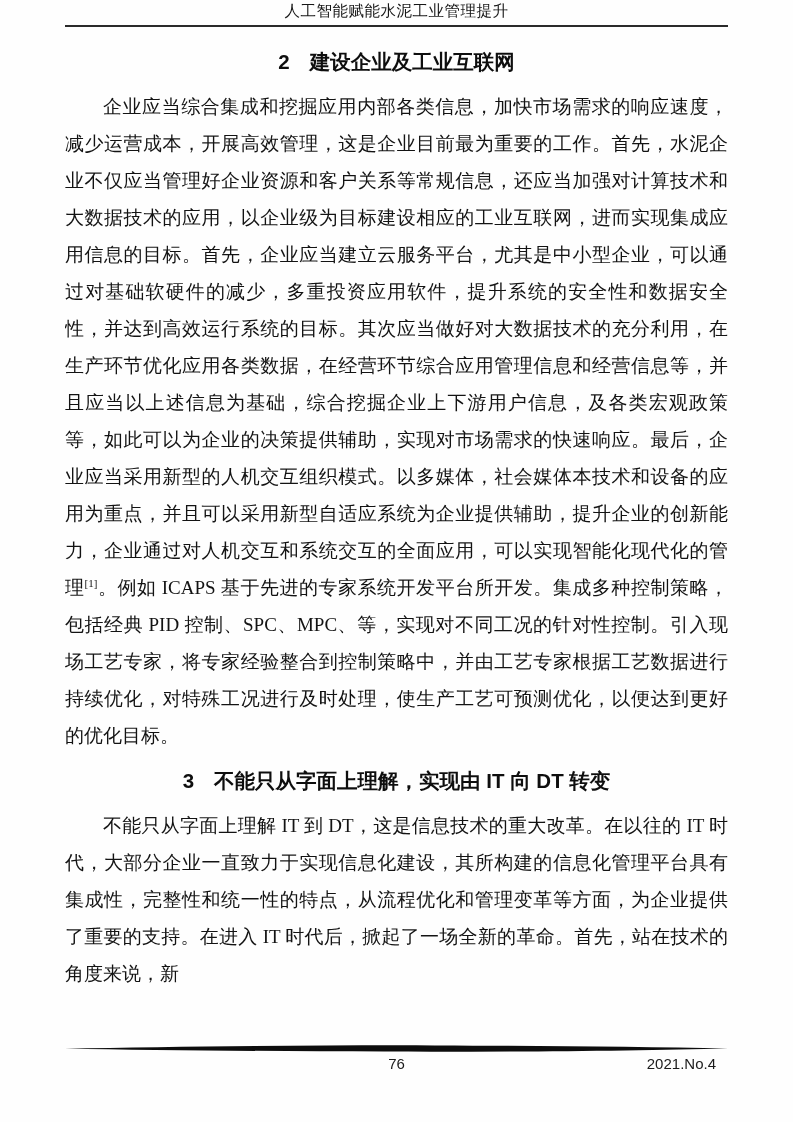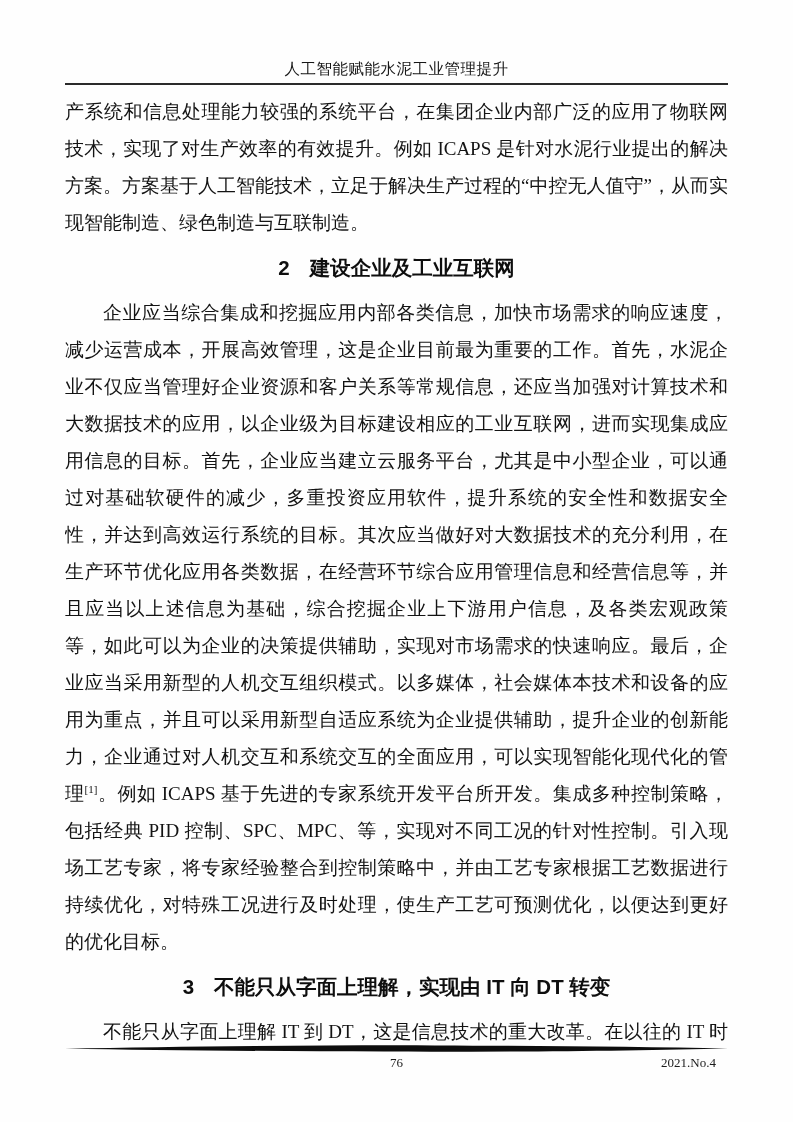--- a/index.html
+++ b/index.html
@@ -17,21 +17,20 @@
     font-family: "Liberation Serif", "DejaVu Serif", serif;
   }
   .content {
     position: absolute;
     left: 65px;
     width: 663px;
     top: 0;
   }
   
   .running-title {
-    padding-top: 58px;
     text-align: center;
     font-size: 15.5px;
     line-height: 22px;
     letter-spacing: 0.5px;
     color: #161616;
   }
   .header-rule {
     margin-top: 3px;
     border: 0;
     border-top: 2px solid #2a2a2a;
@@ -82,22 +81,22 @@
   }
   .footer-rule-svg {
     display: block;
     width: 663px;
     height: 10px;
   }
   .footer-row {
     position: relative;
     height: 20px;
     margin-top: 1px;
-    font-family: Liberation Serif, serif;
-    font-size: 13px;
+    font-family: Liberation Sans, sans-serif;
+    font-size: 15px;
     color: #1b1b1b;
   }
   .page-num {
     position: absolute;
     left: 0;
     right: 0;
     text-align: center;
   }
   .issue {
     position: absolute;
@@ -112,21 +111,20 @@
 
   <div class="content">
 
     <header>
       <div class="running-title">人工智能赋能水泥工业管理提升</div>
       <hr class="header-rule">
     </header>
 
     <main class="article">
 
-      <p>产系统和信息处理能力较强的系统平台，在集团企业内部广泛的应用了物联网技术，实现了对生产效率的有效提升。例如 ICAPS 是针对水泥行业提出的解决方案。方案基于人工智能技术，立足于解决生产过程的“中控无人值守”，从而实现智能制造、绿色制造与互联制造。</p>
 
       <h2 class="section-heading">
         <span class="h-num">2</span><span class="h-text">建设企业及工业互联网</span>
       </h2>
 
       <p class="indent"><span>企业应当综合集成和挖掘应用内部各类信息，加快市场需求的响应速度，减少运营成本，开展高效管理，这是企业目前最为重要的工作。首先，水泥企业不仅应当管理好企业资源和客户关系等常规信息，还应当加强对计算技术和大数据技术的应用，以企业级为目标建设相应的工业互联网，进而实现集成应用信息的目标。首先，企业应当建立云服务平台，尤其是中小型企业，可以通过对基础软硬件的减少，多重投资应用软件，提升系统的安全性和数据安全性，并达到高效运行系统的目标。其次应当做好对大数据技术的充分利用，在生产环节优化应用各类数据，在经营环节综合应用管理信息和经营信息等，并且应当以上述信息为基础，综合挖掘企业上下游用户信息，及各类宏观政策等，如此可以为企业的决策提供辅助，实现对市场需求的快速响应。最后，企业应当采用新型的人机交互组织模式。以多媒体，社会媒体本技术和设备的应用为重点，并且可以采用新型自适应系统为企业提供辅助，提升企业的创新能力，企业通过对人机交互和系统交互的全面应用，可以实现智能化现代化的管理</span><sup class="ref">[1]</sup><span>。例如 ICAPS 基于先进的专家系统开发平台所开发。集成多种控制策略，包括经典 PID 控制、SPC、MPC、等，实现对不同工况的针对性控制。引入现场工艺专家，将专家经验整合到控制策略中，并由工艺专家根据工艺数据进行持续优化，对特殊工况进行及时处理，使生产工艺可预测优化，以便达到更好的优化目标。</span></p>
 
       <h2 class="section-heading">
         <span class="h-num">3</span><span class="h-text">不能只从字面上理解，实现由 IT 向 DT 转变</span>
       </h2>

